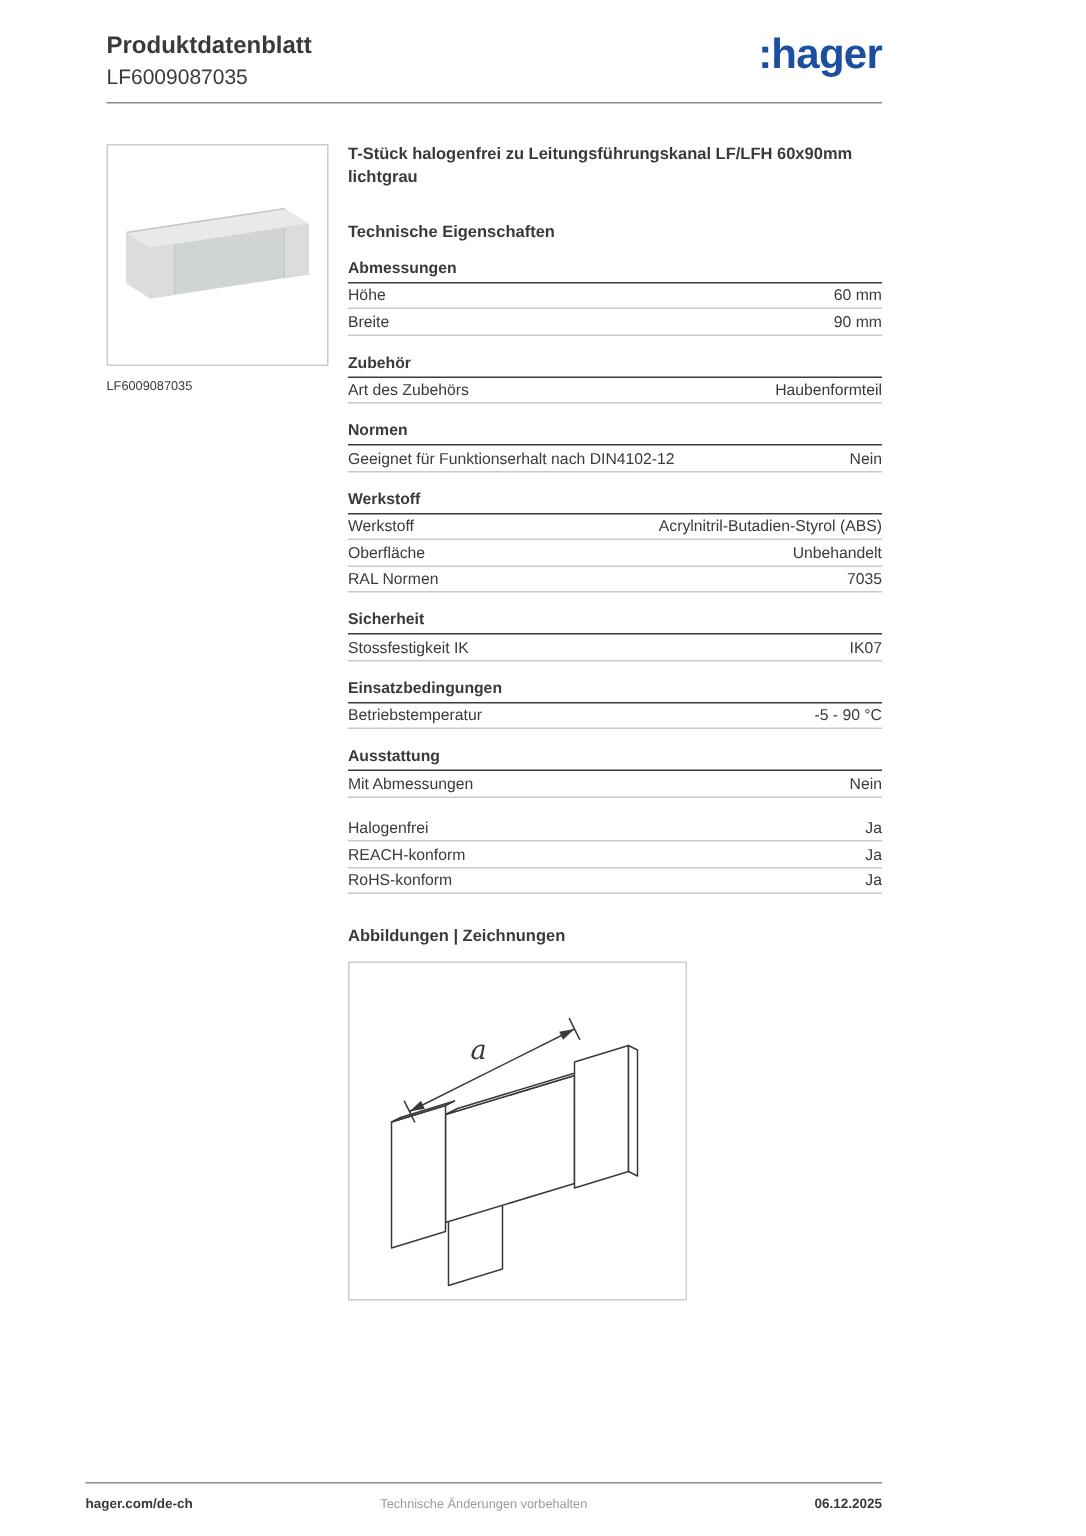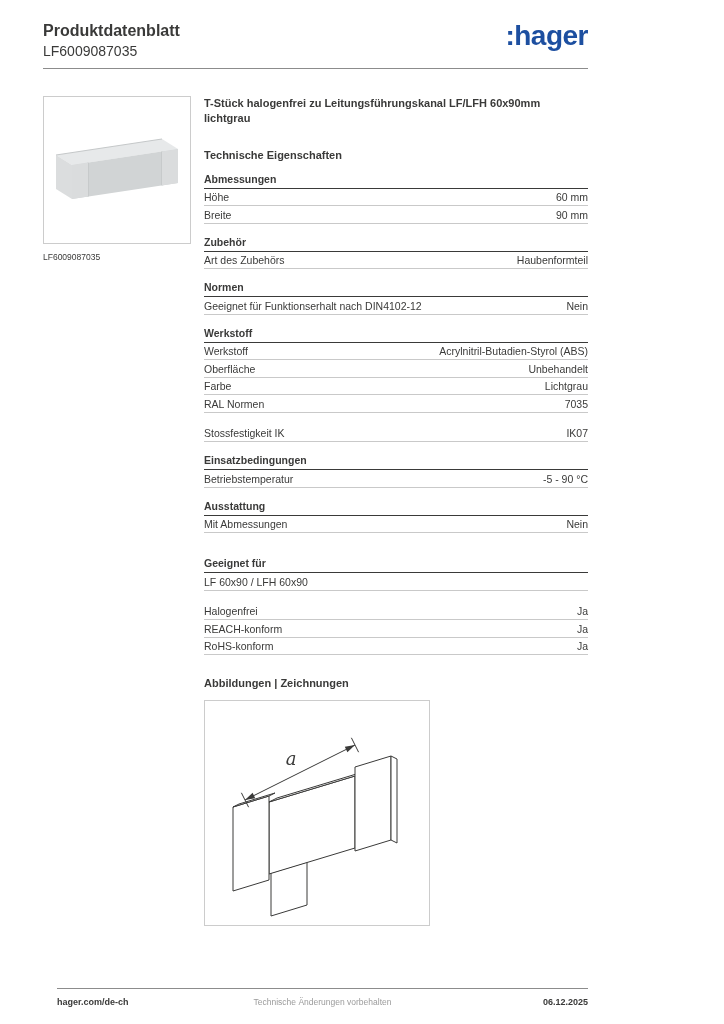--- a/index.html
+++ b/index.html
@@ -5,21 +5,21 @@
   * { margin: 0; padding: 0; box-sizing: border-box; }
   html, body { background: #ffffff; }
   body {
     width: 724px; height: 1024px;
     font-family: "Liberation Sans", sans-serif;
     color: #3a3a39;
   }
   .page {
     position: relative;
     width: 644px; height: 1024px;
-    padding: 22px 56px 0 43px;
+    padding: 22px 56px 0 71px;
     overflow: hidden;
     background: #ffffff;
   }
   
   .doc-header { display: flex; justify-content: space-between; align-items: flex-start; }
   .doc-title { font-size: 16px; font-weight: bold; line-height: 1.15; }
   .doc-ref { font-size: 14px; margin-top: 3px; }
   .logo { font-size: 28px; font-weight: bold; letter-spacing: -0.5px; line-height: 1; margin-top: 0; }
   .header-rule { border: 0; border-top: 1px solid #8c8c8c; margin-top: 9px; }
 
@@ -126,53 +126,43 @@
             <h3 class="spec-heading" data-name="section-heading">Werkstoff</h3>
             <div class="spec-row" data-name="spec-row">
               <span class="spec-label" data-name="spec-label">Werkstoff</span>
               <span class="spec-value" data-name="spec-value">Acrylnitril-Butadien-Styrol (ABS)</span>
             </div>
             <div class="spec-row" data-name="spec-row">
               <span class="spec-label" data-name="spec-label">Oberfläche</span>
               <span class="spec-value" data-name="spec-value">Unbehandelt</span>
             </div>
             <div class="spec-row" data-name="spec-row">
-              <span class="spec-label" data-name="spec-label">Farbe</span>
-              <span class="spec-value" data-name="spec-value">Lichtgrau</span>
-            </div>
-            <div class="spec-row" data-name="spec-row">
               <span class="spec-label" data-name="spec-label">RAL Normen</span>
               <span class="spec-value" data-name="spec-value">7035</span>
             </div>
           </section>
           <section class="spec-section" data-name="section-sicherheit">
+            <h3 class="spec-heading" data-name="section-heading">Sicherheit</h3>
             <div class="spec-row" data-name="spec-row">
               <span class="spec-label" data-name="spec-label">Stossfestigkeit IK</span>
               <span class="spec-value" data-name="spec-value">IK07</span>
             </div>
           </section>
           <section class="spec-section" data-name="section-einsatzbedingungen">
             <h3 class="spec-heading" data-name="section-heading">Einsatzbedingungen</h3>
             <div class="spec-row" data-name="spec-row">
               <span class="spec-label" data-name="spec-label">Betriebstemperatur</span>
               <span class="spec-value" data-name="spec-value">-5 - 90 °C</span>
             </div>
           </section>
           <section class="spec-section" data-name="section-ausstattung">
             <h3 class="spec-heading" data-name="section-heading">Ausstattung</h3>
             <div class="spec-row" data-name="spec-row">
               <span class="spec-label" data-name="spec-label">Mit Abmessungen</span>
               <span class="spec-value" data-name="spec-value">Nein</span>
-            </div>
-          </section>
-          <section class="spec-section" data-name="section-geeignet-fuer">
-            <h3 class="spec-heading" data-name="section-heading">Geeignet für</h3>
-            <div class="spec-row" data-name="spec-row">
-              <span class="spec-label" data-name="spec-label">LF 60x90 / LFH 60x90</span>
-              <span class="spec-value" data-name="spec-value"></span>
             </div>
           </section>
           <section class="spec-section" data-name="section-nachhaltigkeit">
             <div class="spec-row" data-name="spec-row">
               <span class="spec-label" data-name="spec-label">Halogenfrei</span>
               <span class="spec-value" data-name="spec-value">Ja</span>
             </div>
             <div class="spec-row" data-name="spec-row">
               <span class="spec-label" data-name="spec-label">REACH-konform</span>
               <span class="spec-value" data-name="spec-value">Ja</span>

